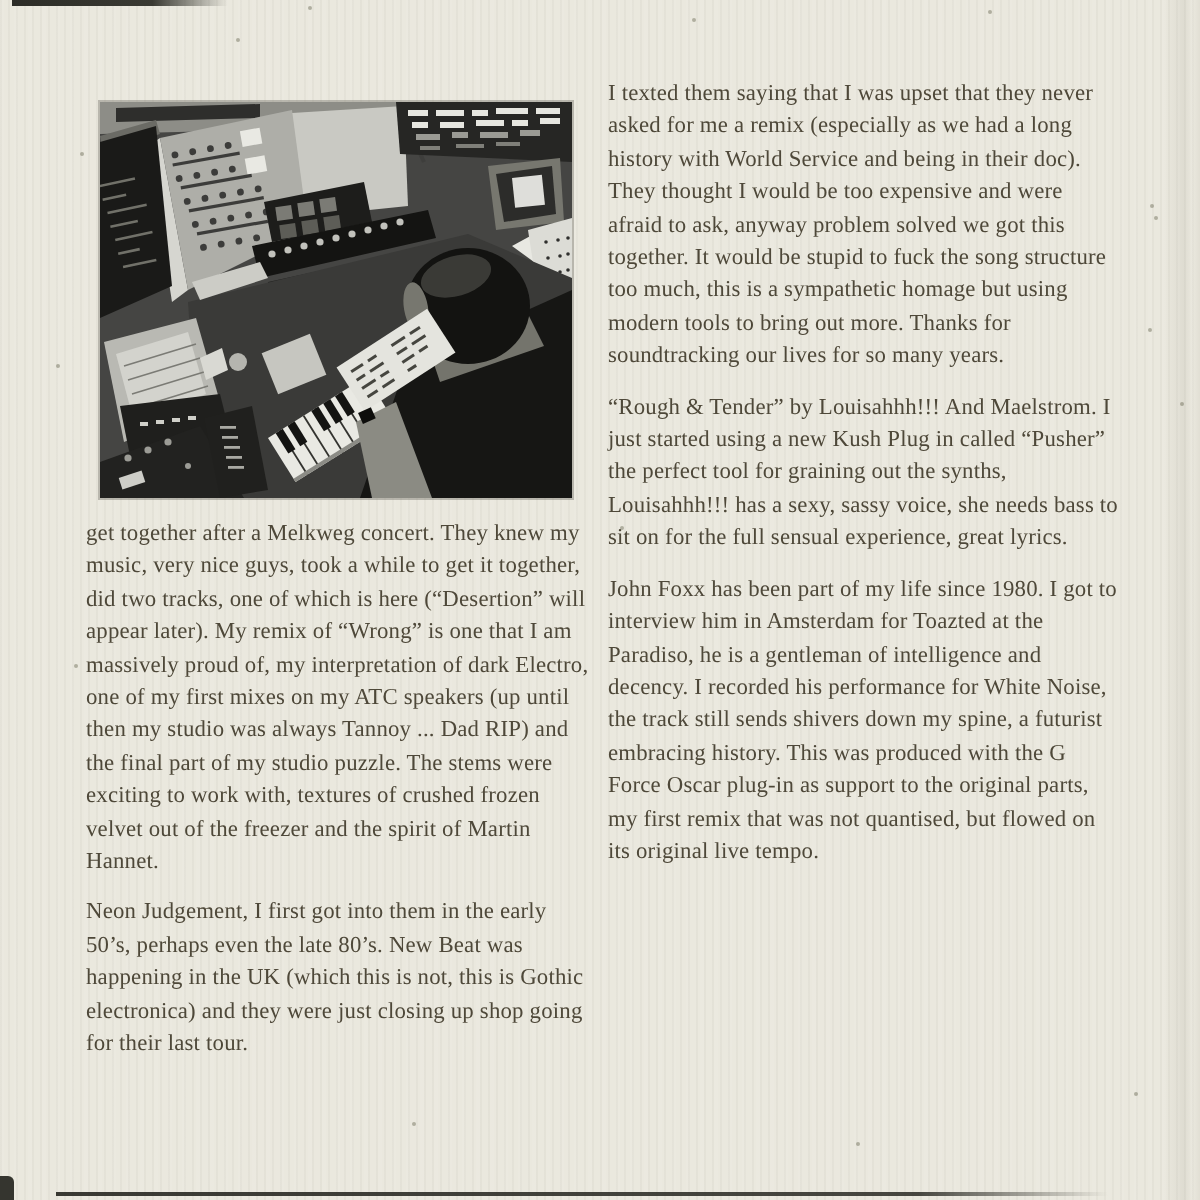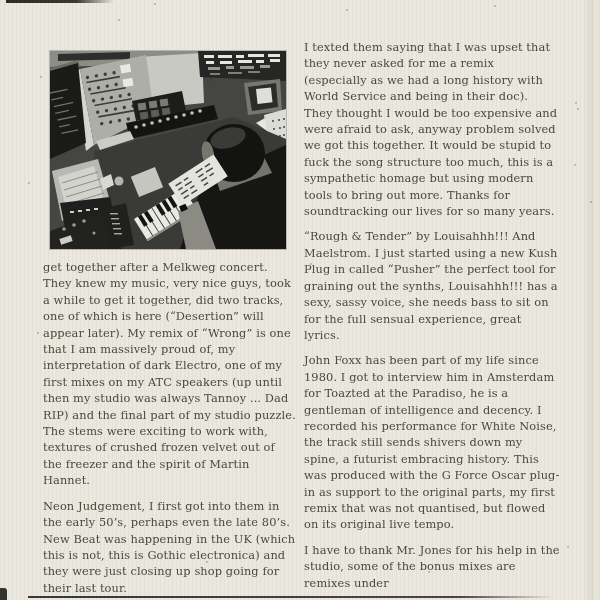--- a/index.html
+++ b/index.html
@@ -35,20 +35,21 @@
     background: #454543;
   }
   .photo-frame svg { display: block; }
   .text-col {
     position: absolute;
     color: #4e4839;
     font-size: 11.4px;
     line-height: 16.4px;
     letter-spacing: 0.1px;
     text-align: left;
+    font-family: Liberation Serif, serif;
   }
   .text-col p { margin: 0 0 9px 0; }
   #left-col  { left: 43px;  top: 259px; width: 254px; }
   #right-col { left: 304px; top: 39px;  width: 256px; }
   
   .scan-strip-top {
     position: absolute; left: 6px; top: 0; width: 108px; height: 3px;
     background: linear-gradient(90deg, #2c2c27 0%, #3a3a33 65%, rgba(58,58,51,0) 100%);
   }
   .scan-line-bottom {
@@ -316,21 +317,20 @@
 
 <div id="left-col" class="text-col">
   <p>get together after a Melkweg concert. They knew my music, very nice guys, took a while to get it together, did two tracks, one of which is here (“Desertion” will appear later). My remix of “Wrong” is one that I am massively proud of, my interpretation of dark Electro, one of my first mixes on my ATC speakers (up until then my studio was always Tannoy ... Dad RIP) and the final part of my studio puzzle. The stems were exciting to work with, textures of crushed frozen velvet out of the freezer and the spirit of Martin Hannet.</p>
   <p>Neon Judgement, I first got into them in the early 50’s, perhaps even the late 80’s. New Beat was happening in the UK (which this is not, this is Gothic electronica) and they were just closing up shop going for their last tour.</p>
 </div>
 
 <div id="right-col" class="text-col">
   <p>I texted them saying that I was upset that they never asked for me a remix (especially as we had a long history with World Service and being in their doc). They thought I would be too expensive and were afraid to ask, anyway problem solved we got this together. It would be stupid to fuck the song structure too much, this is a sympathetic homage but using modern tools to bring out more. Thanks for soundtracking our lives for so many years.</p>
   <p>“Rough &amp; Tender” by Louisahhh!!! And Maelstrom. I just started using a new Kush Plug in called “Pusher” the perfect tool for graining out the synths, Louisahhh!!! has a sexy, sassy voice, she needs bass to sit on for the full sensual experience, great lyrics.</p>
   <p>John Foxx has been part of my life since 1980. I got to interview him in Amsterdam for Toazted at the Paradiso, he is a gentleman of intelligence and decency. I recorded his performance for White Noise, the track still sends shivers down my spine, a futurist embracing history. This was produced with the G Force Oscar plug-in as support to the original parts, my first remix that was not quantised, but flowed on its original live tempo.</p>
-  <p>I have to thank Mr. Jones for his help in the studio, some of the bonus mixes are remixes under</p>
 </div>
 
 <div class="scan-strip-top"></div>
 <div class="scan-line-bottom"></div>
 <div class="scan-corner-mark"></div>
 
 <div>
   <span class="speck" style="left:154px;top:3px;"></span>
   <span class="speck" style="left:346px;top:9px;"></span>
   <span class="speck" style="left:118px;top:19px;"></span>

